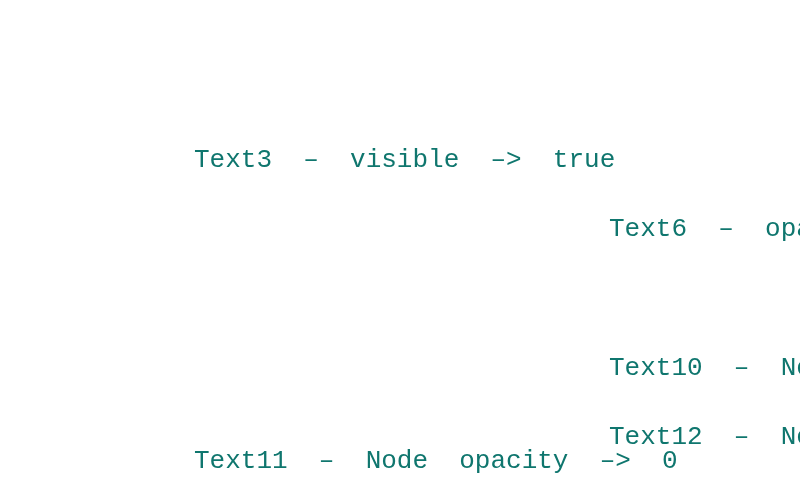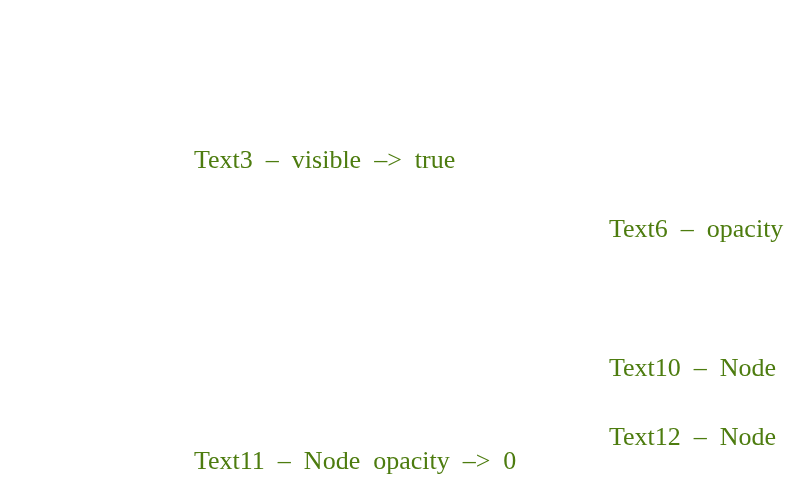--- a/index.html
+++ b/index.html
@@ -17,22 +17,22 @@
   #canvas {
     position: relative;
     width: 800px;
     height: 480px;
     background: #ffffff;
     overflow: hidden;
   }
   .text-item {
     position: absolute;
     white-space: pre;
-    color: #4d7c0f;
-    font-family: Liberation Serif, serif;
+    color: #0f766e;
+    font-family: Liberation Mono, monospace;
     font-size: 26px;
     line-height: 26px;
     letter-spacing: 0px;
     
   }
   
   .row-1 { left: 194px; top: 147px; }
   .row-2 { left: 609px; top: 216px; }
   .row-3a { left: 194px; top: 355px; }
   .row-3b { left: 609px; top: 355px; background: #ffffff; }

